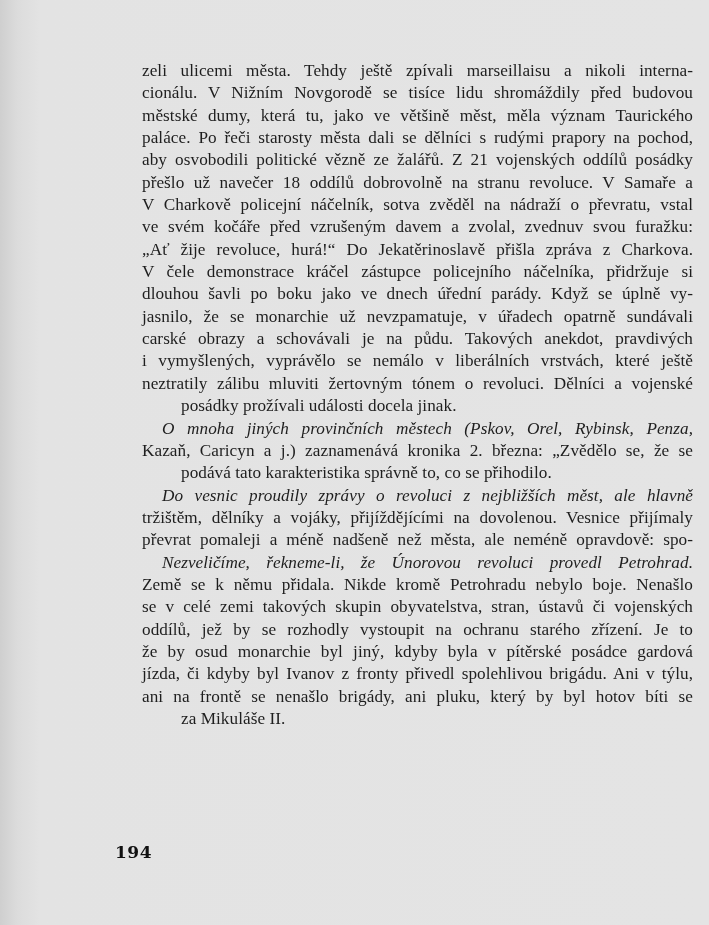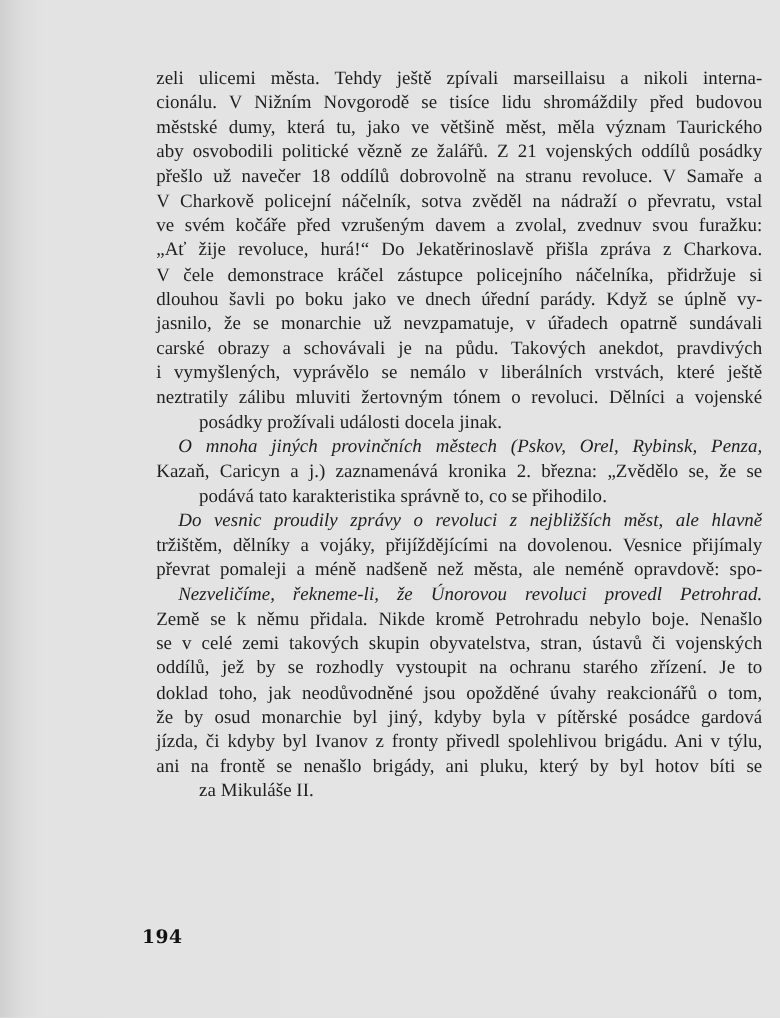--- a/index.html
+++ b/index.html
@@ -34,33 +34,33 @@
   .line.indent { padding-left: 20px; font-style: italic; }
   .page-number {
     position: absolute;
     left: 115px;
     top: 842px;
     font-family: "DejaVu Serif", serif;
     font-weight: bold;
     font-size: 17px;
     letter-spacing: 0.5px;
     color: #111;
-    margin-left: 14px;
   }
 </style>
 </head>
 <body>
 
 <div class="page">
   <div class="text-block">
 
     <div>
       <span class="line">zeli ulicemi města. Tehdy ještě zpívali marseillaisu a nikoli interna-</span>
       <span class="line">cionálu. V Nižním Novgorodě se tisíce lidu shromáždily před budovou</span>
       <span class="line">městské dumy, která tu, jako ve většině měst, měla význam Taurického</span>
+      <span class="line">paláce. Po řeči starosty města dali se dělníci s rudými prapory na pochod,</span>
       <span class="line">aby osvobodili politické vězně ze žalářů. Z 21 vojenských oddílů posádky</span>
       <span class="line">přešlo už navečer 18 oddílů dobrovolně na stranu revoluce. V Samaře a</span>
       <span class="line">V Charkově policejní náčelník, sotva zvěděl na nádraží o převratu, vstal</span>
       <span class="line">ve svém kočáře před vzrušeným davem a zvolal, zvednuv svou furažku:</span>
       <span class="line">„Ať žije revoluce, hurá!“ Do Jekatěrinoslavě přišla zpráva z Charkova.</span>
       <span class="line">V čele demonstrace kráčel zástupce policejního náčelníka, přidržuje si</span>
       <span class="line">dlouhou šavli po boku jako ve dnech úřední parády. Když se úplně vy-</span>
       <span class="line">jasnilo, že se monarchie už nevzpamatuje, v úřadech opatrně sundávali</span>
       <span class="line">carské obrazy a schovávali je na půdu. Takových anekdot, pravdivých</span>
       <span class="line">i vymyšlených, vyprávělo se nemálo v liberálních vrstvách, které ještě</span>
@@ -78,21 +78,20 @@
       <span class="line indent">Do vesnic proudily zprávy o revoluci z nejbližších měst, ale hlavně</span>
       <span class="line">tržištěm, dělníky a vojáky, přijíždějícími na dovolenou. Vesnice přijímaly</span>
       <span class="line">převrat pomaleji a méně nadšeně než města, ale neméně opravdově: spo-</span>
     </div>
 
     <div>
       <span class="line indent">Nezveličíme, řekneme-li, že Únorovou revoluci provedl Petrohrad.</span>
       <span class="line">Země se k němu přidala. Nikde kromě Petrohradu nebylo boje. Nenašlo</span>
       <span class="line">se v celé zemi takových skupin obyvatelstva, stran, ústavů či vojenských</span>
       <span class="line">oddílů, jež by se rozhodly vystoupit na ochranu starého zřízení. Je to</span>
-      <span class="line">doklad toho, jak neodůvodněné jsou opožděné úvahy reakcionářů o tom,</span>
       <span class="line">že by osud monarchie byl jiný, kdyby byla v pítěrské posádce gardová</span>
       <span class="line">jízda, či kdyby byl Ivanov z fronty přivedl spolehlivou brigádu. Ani v týlu,</span>
       <span class="line">ani na frontě se nenašlo brigády, ani pluku, který by byl hotov bíti se</span>
       <span class="line last">za Mikuláše II.</span>
     </div>
   </div>
 
   <div class="page-number">194</div>
 </div>
 

